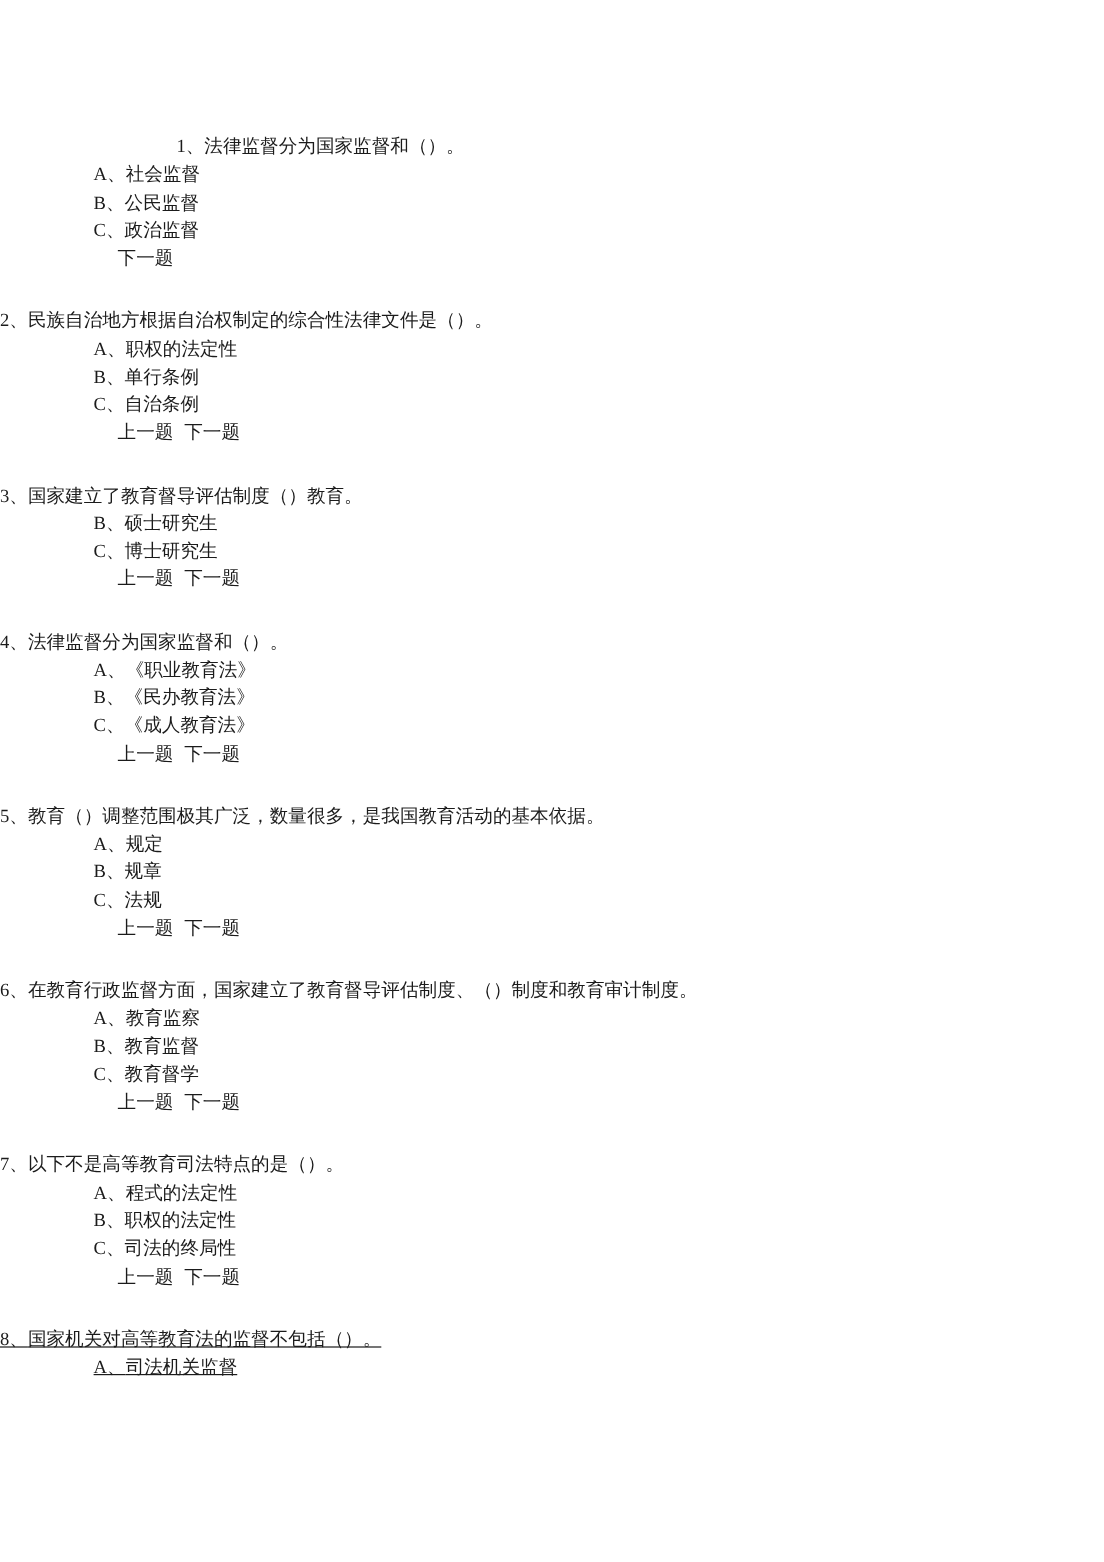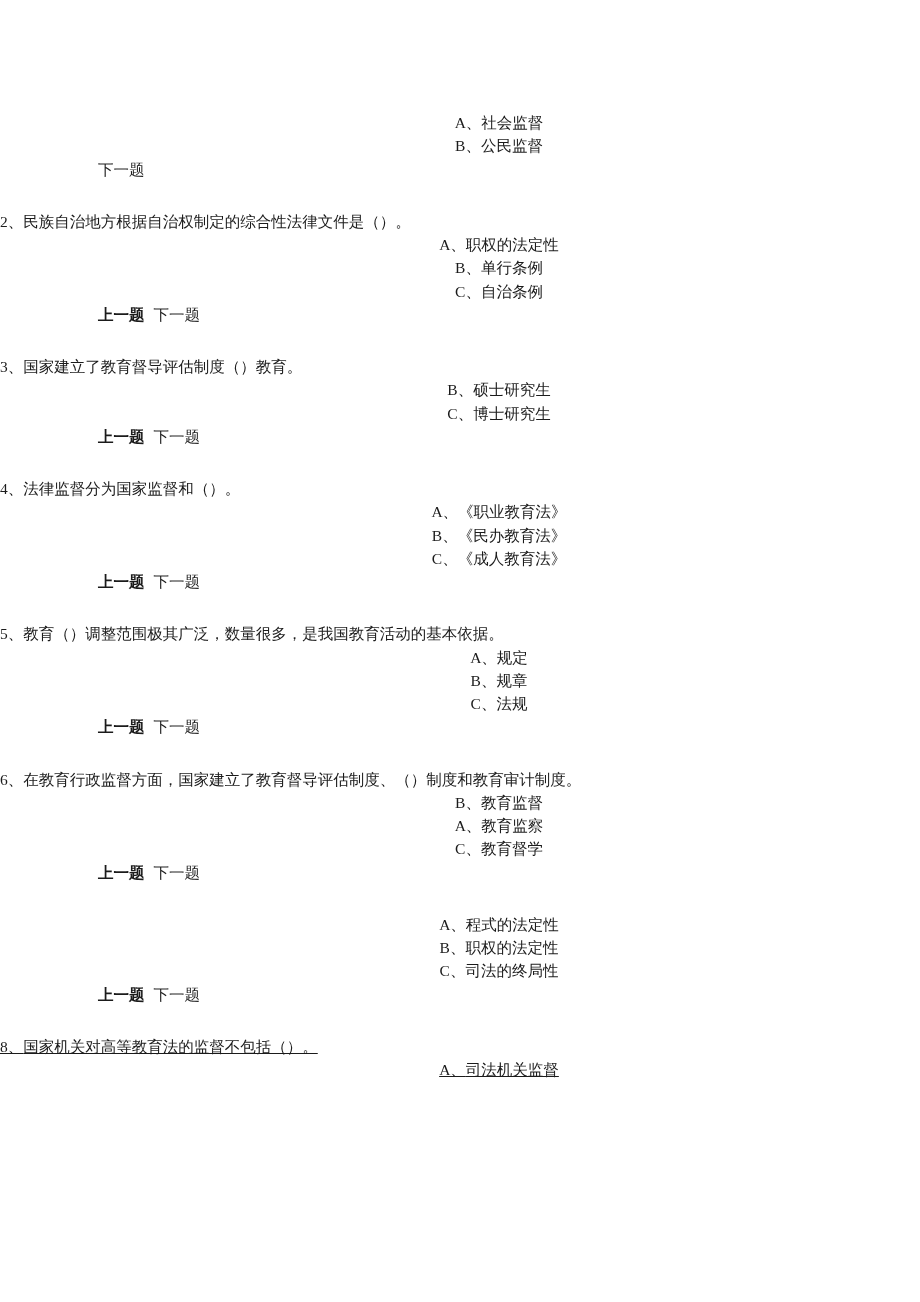--- a/index.html
+++ b/index.html
@@ -19,39 +19,41 @@
   }
   .content {
     padding-top: 111px;
   }
   .line {
     line-height: 23.3px;
     white-space: nowrap;
   }
   .q-line { }
   .q-line.first { padding-left: 147px; }
-  .opt-line { padding-left: 78px; text-align: center; }
+  .opt-line { padding-left: 78px; }
   .nav-line { padding-left: 98px; }
   .question-block { margin-bottom: 28.8px; }
   .question-block:last-child { margin-bottom: 12px; text-decoration: underline; }
   .nav-link {
     color: inherit;
     text-decoration: none;
     cursor: pointer;
   }
-  .nav-link.prev { margin-right: 9px; font-weight: bold; }
+  .nav-link.prev { margin-right: 9px; }
 </style>
 </head>
 <body>
 
 <div class="page">
   <div class="content">
       <div class="question-block">
+        <div class="line q-line first"><span>1、</span><span>法律监督分为国家监督和（）。</span></div>
         <div class="line opt-line"><span>A、</span><span>社会监督</span></div>
         <div class="line opt-line"><span>B、</span><span>公民监督</span></div>
+        <div class="line opt-line"><span>C、</span><span>政治监督</span></div>
         <div class="line nav-line"><a class="nav-link next">下一题</a></div>
       </div>
       <div class="question-block">
         <div class="line q-line"><span>2、</span><span>民族自治地方根据自治权制定的综合性法律文件是（）。</span></div>
         <div class="line opt-line"><span>A、</span><span>职权的法定性</span></div>
         <div class="line opt-line"><span>B、</span><span>单行条例</span></div>
         <div class="line opt-line"><span>C、</span><span>自治条例</span></div>
         <div class="line nav-line"><a class="nav-link prev">上一题</a><a class="nav-link next">下一题</a></div>
       </div>
       <div class="question-block">
@@ -69,26 +71,27 @@
       </div>
       <div class="question-block">
         <div class="line q-line"><span>5、</span><span>教育（）调整范围极其广泛，数量很多，是我国教育活动的基本依据。</span></div>
         <div class="line opt-line"><span>A、</span><span>规定</span></div>
         <div class="line opt-line"><span>B、</span><span>规章</span></div>
         <div class="line opt-line"><span>C、</span><span>法规</span></div>
         <div class="line nav-line"><a class="nav-link prev">上一题</a><a class="nav-link next">下一题</a></div>
       </div>
       <div class="question-block">
         <div class="line q-line"><span>6、</span><span>在教育行政监督方面，国家建立了教育督导评估制度、（）制度和教育审计制度。</span></div>
+        <div class="line opt-line"><span>A、</span><span>教育监察</span></div>
         <div class="line opt-line"><span>B、</span><span>教育监督</span></div>
-        <div class="line opt-line"><span>A、</span><span>教育监察</span></div>
         <div class="line opt-line"><span>C、</span><span>教育督学</span></div>
         <div class="line nav-line"><a class="nav-link prev">上一题</a><a class="nav-link next">下一题</a></div>
       </div>
       <div class="question-block">
+        <div class="line q-line"><span>7、</span><span>以下不是高等教育司法特点的是（）。</span></div>
         <div class="line opt-line"><span>A、</span><span>程式的法定性</span></div>
         <div class="line opt-line"><span>B、</span><span>职权的法定性</span></div>
         <div class="line opt-line"><span>C、</span><span>司法的终局性</span></div>
         <div class="line nav-line"><a class="nav-link prev">上一题</a><a class="nav-link next">下一题</a></div>
       </div>
       <div class="question-block">
         <div class="line q-line"><span>8、</span><span>国家机关对高等教育法的监督不包括（）。</span></div>
         <div class="line opt-line"><span>A、</span><span>司法机关监督</span></div>
       </div>
     </div>

